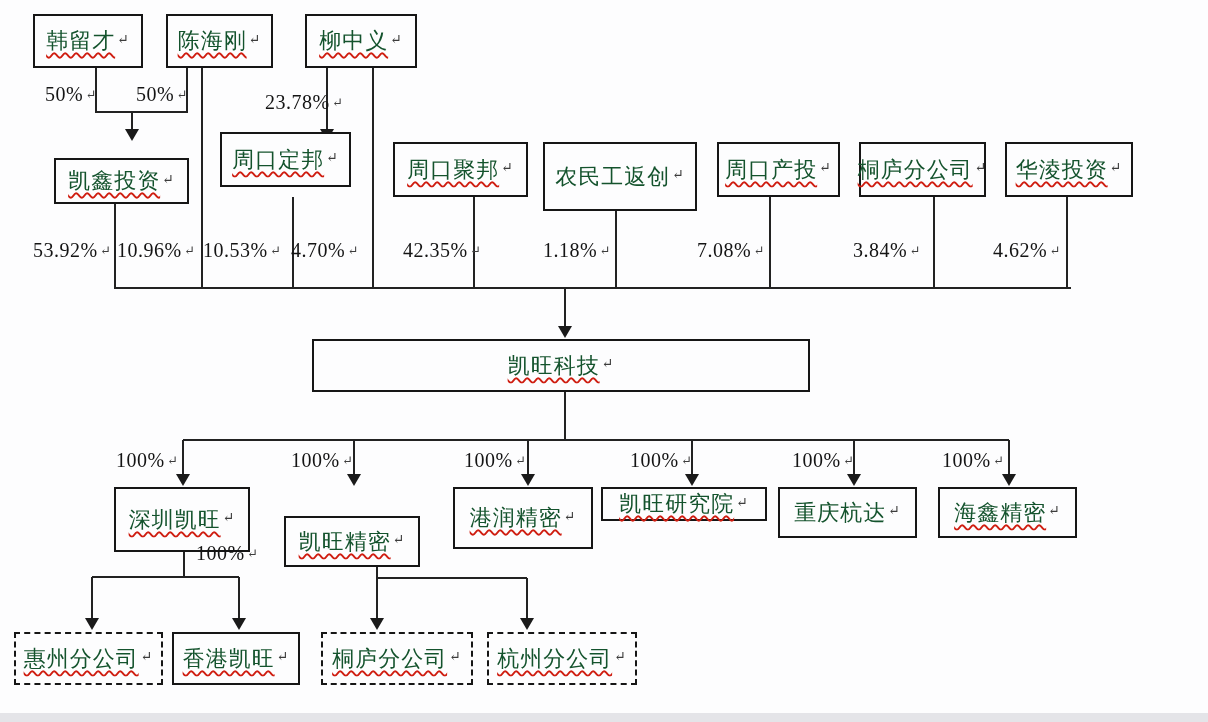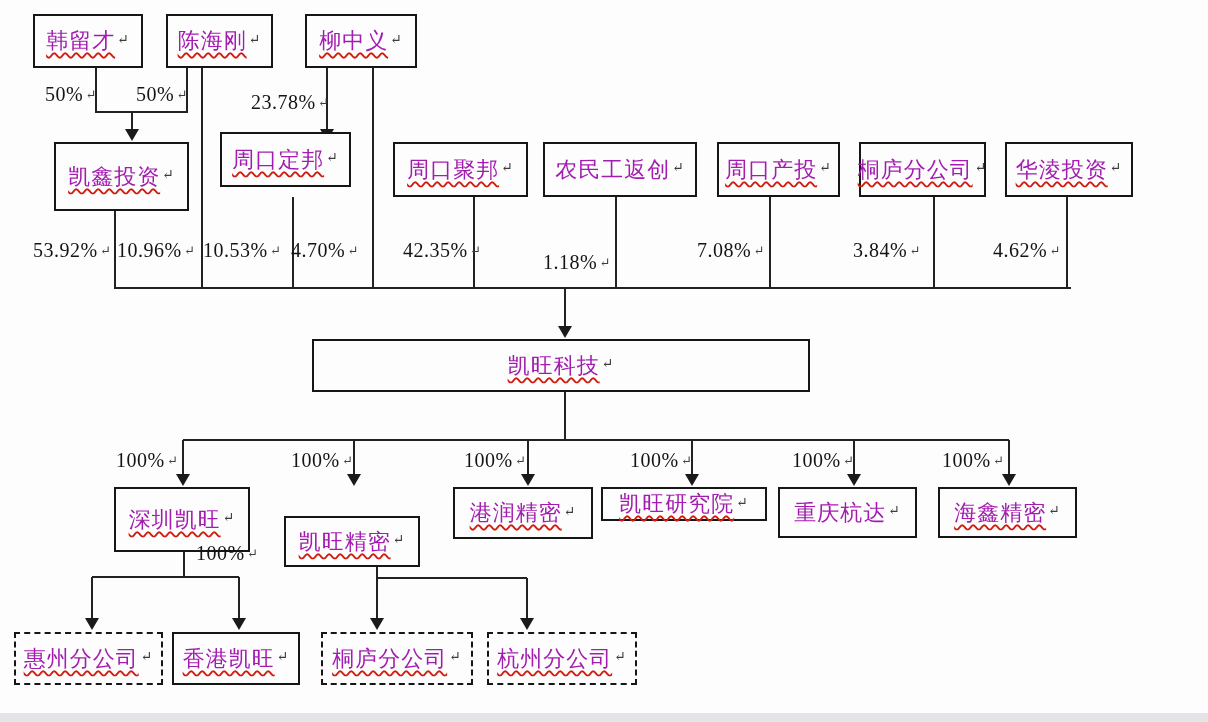--- a/index.html
+++ b/index.html
@@ -7,21 +7,21 @@
     position:relative;width:1208px;height:722px;background:#fdfdfe;overflow:hidden;
     font-family:"Liberation Serif","DejaVu Serif",serif;color:#1b1b1b;
   }
   svg.wires{position:absolute;left:0;top:0;width:1208px;height:722px;}
   .node{
     position:absolute;border:2px solid #161616;background:#fdfdfe;
     display:flex;align-items:center;justify-content:center;
     font-size:22px;letter-spacing:1px;white-space:nowrap;box-sizing:border-box;
   }
   .node.dashed{border-style:dashed;}
-  .t{color:#a21caf;}
+  .t{color:#14532d;}
   .t.u{
     text-decoration-line:underline;
     text-decoration-style:wavy;
     text-decoration-color:#cf1d10;
     text-decoration-thickness:2px;
     text-underline-offset:4px;
   }
   .rm{font-size:14px;color:#3c3c3c;margin-left:2px;transform:translateY(-2px);display:inline-block;}
   .pct{
     position:absolute;font-size:20px;letter-spacing:0.5px;white-space:nowrap;color:#141414;
@@ -108,37 +108,37 @@
     <span class="t u">柳中义</span>
       <span class="rm">↵</span>
   </div>
 
   <div class="pct" style="left:45px;top:83px">
     <span>50%</span><span class="rm">↵</span>
   </div>
   <div class="pct" style="left:136px;top:83px">
     <span>50%</span><span class="rm">↵</span>
   </div>
-  <div class="pct" style="left:251px;top:91px">
+  <div class="pct" style="left:265px;top:91px">
     <span>23.78%</span><span class="rm">↵</span>
   </div>
 
-  <div class="node" style="left:54px;top:142px;width:135px;height:69px">
+  <div class="node" style="left:54px;top:158px;width:135px;height:46px">
     <span class="t u">凯鑫投资</span>
       <span class="rm">↵</span>
   </div>
   <div class="node" style="left:220px;top:132px;width:131px;height:55px">
     <span class="t u">周口定邦</span>
       <span class="rm">↵</span>
   </div>
   <div class="node" style="left:393px;top:142px;width:135px;height:55px">
     <span class="t u">周口聚邦</span>
       <span class="rm">↵</span>
   </div>
-  <div class="node" style="left:543px;top:142px;width:154px;height:55px">
+  <div class="node" style="left:543px;top:142px;width:154px;height:69px">
     <span class="t">农民工返创</span>
       <span class="rm">↵</span>
   </div>
   <div class="node" style="left:717px;top:142px;width:123px;height:55px">
     <span class="t u">周口产投</span>
       <span class="rm">↵</span>
   </div>
   <div class="node" style="left:859px;top:142px;width:127px;height:55px">
     <span class="t u">桐庐分公司</span>
       <span class="rm">↵</span>
@@ -156,21 +156,21 @@
   </div>
   <div class="pct" style="left:203px;top:239px">
     <span>10.53%</span><span class="rm">↵</span>
   </div>
   <div class="pct" style="left:291px;top:239px">
     <span>4.70%</span><span class="rm">↵</span>
   </div>
   <div class="pct" style="left:403px;top:239px">
     <span>42.35%</span><span class="rm">↵</span>
   </div>
-  <div class="pct" style="left:543px;top:251px">
+  <div class="pct" style="left:543px;top:239px">
     <span>1.18%</span><span class="rm">↵</span>
   </div>
   <div class="pct" style="left:697px;top:239px">
     <span>7.08%</span><span class="rm">↵</span>
   </div>
   <div class="pct" style="left:853px;top:239px">
     <span>3.84%</span><span class="rm">↵</span>
   </div>
   <div class="pct" style="left:993px;top:239px">
     <span>4.62%</span><span class="rm">↵</span>
@@ -201,21 +201,21 @@
   </div>
 
   <div class="node" style="left:114px;top:487px;width:136px;height:65px">
     <span class="t u">深圳凯旺</span>
       <span class="rm">↵</span>
   </div>
   <div class="node" style="left:284px;top:516px;width:136px;height:51px">
     <span class="t u">凯旺精密</span>
       <span class="rm">↵</span>
   </div>
-  <div class="node" style="left:453px;top:487px;width:140px;height:52px">
+  <div class="node" style="left:453px;top:487px;width:140px;height:62px">
     <span class="t u">港润精密</span>
       <span class="rm">↵</span>
   </div>
   <div class="node" style="left:601px;top:487px;width:166px;height:34px">
     <span class="t u">凯旺研究院</span>
       <span class="rm">↵</span>
   </div>
   <div class="node" style="left:778px;top:487px;width:139px;height:51px">
     <span class="t">重庆杭达</span>
       <span class="rm">↵</span>

